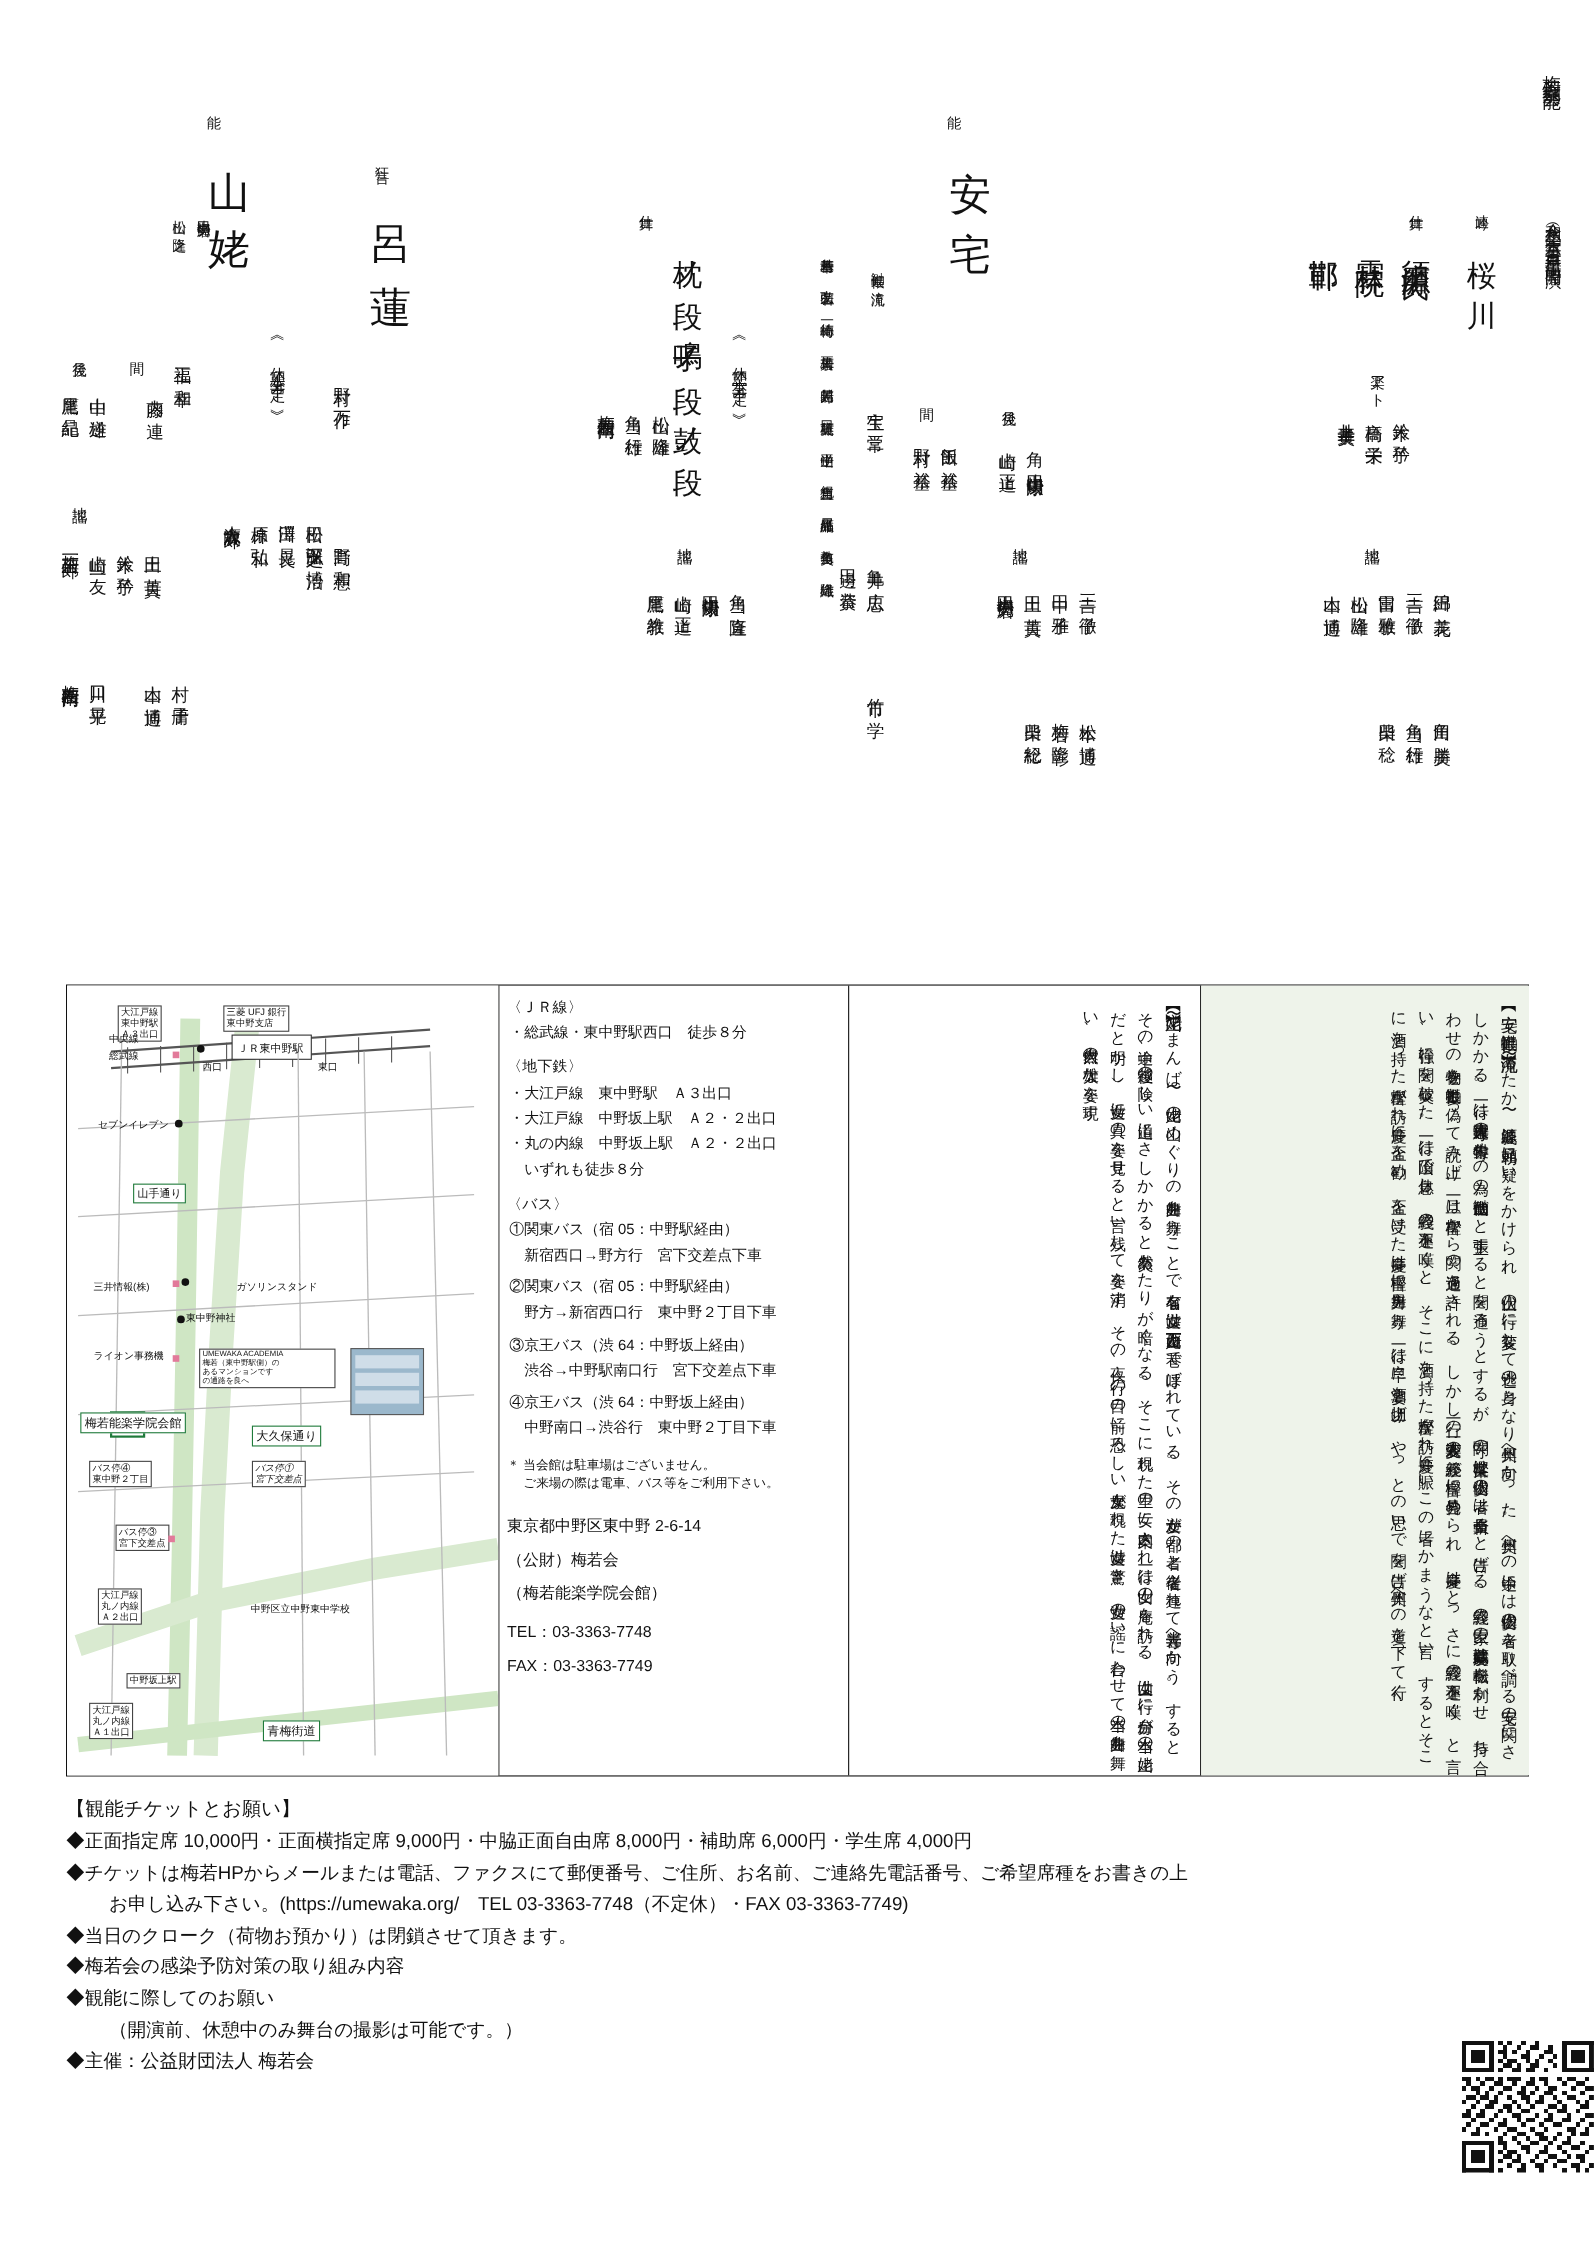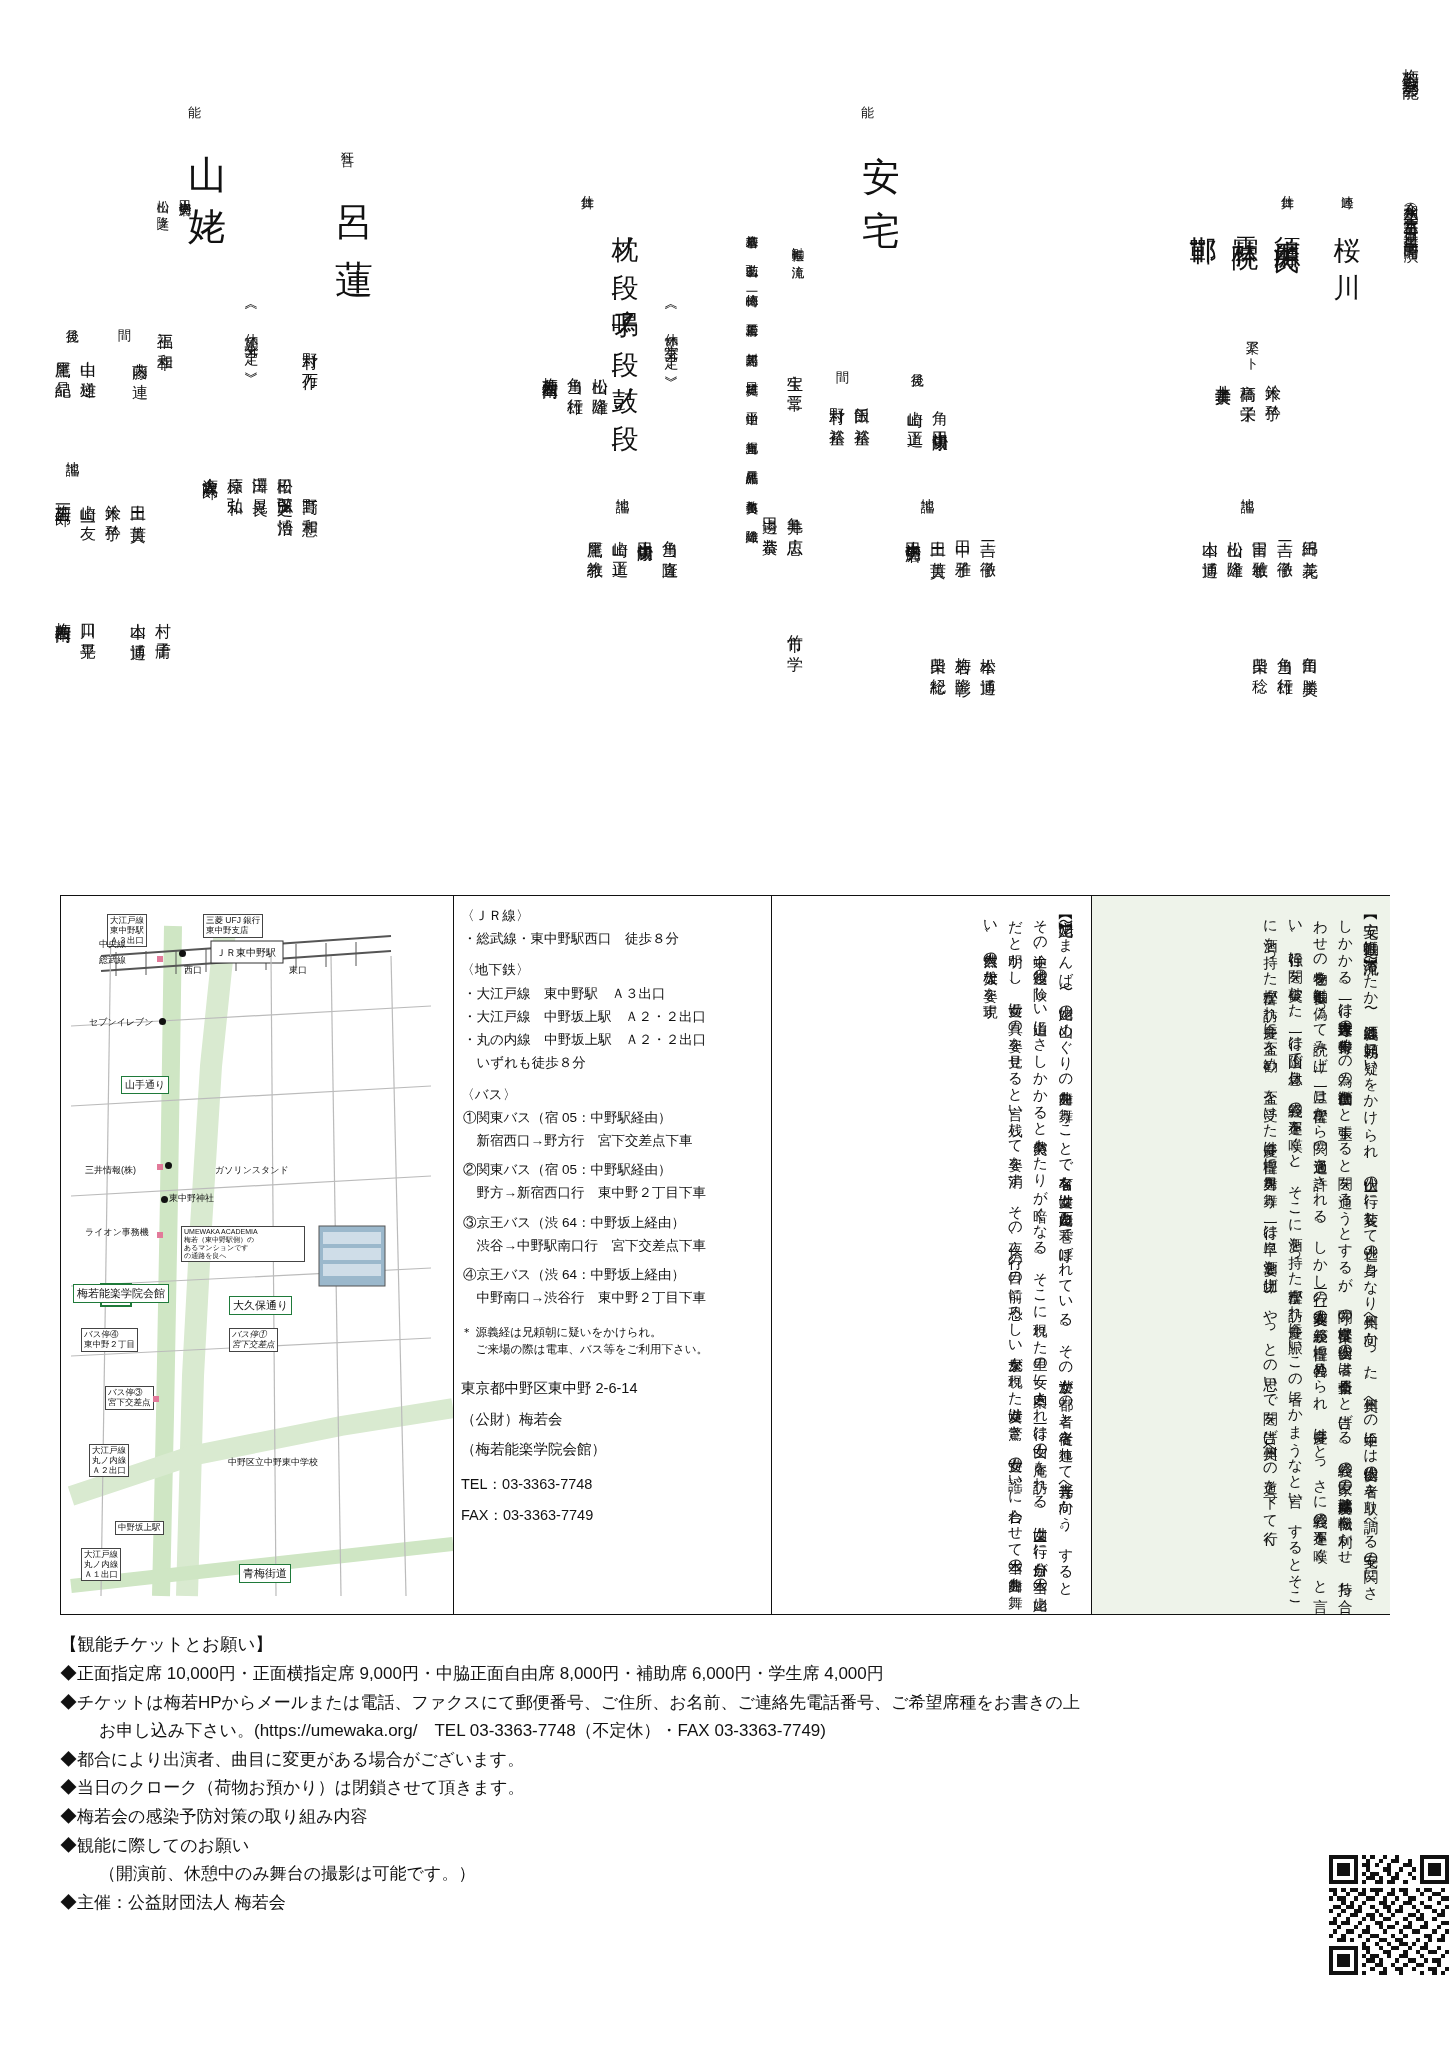--- a/index.html
+++ b/index.html
@@ -398,21 +398,21 @@
     <div class="it">　いずれも徒歩８分</div>
     <div class="hd" style="margin-top:8px;">〈バス〉</div>
     <div class="it">①関東バス（宿 05：中野駅経由）</div>
     <div class="it">　新宿西口→野方行　宮下交差点下車</div>
     <div class="it" style="margin-top:6px;">②関東バス（宿 05：中野駅経由）</div>
     <div class="it">　野方→新宿西口行　東中野２丁目下車</div>
     <div class="it" style="margin-top:6px;">③京王バス（渋 64：中野坂上経由）</div>
     <div class="it">　渋谷→中野駅南口行　宮下交差点下車</div>
     <div class="it" style="margin-top:6px;">④京王バス（渋 64：中野坂上経由）</div>
     <div class="it">　中野南口→渋谷行　東中野２丁目下車</div>
-    <div class="note" style="margin-top:14px;">＊ 源義経は兄頼朝に疑いをかけられ。</div>
+    <div class="note" style="margin-top:14px;">＊ 当会館は駐車場はございません。</div>
     <div class="note">　 ご来場の際は電車、バス等をご利用下さい。</div>
     <div class="addr" style="margin-top:18px;">東京都中野区東中野 2-6-14</div>
     <div class="addr">（公財）梅若会</div>
     <div class="addr">（梅若能楽学院会館）</div>
     <div class="addr" style="margin-top:10px;">TEL：03-3363-7748</div>
     <div class="addr">FAX：03-3363-7749</div>
   </div>
 
   <div class="vtext" style="left:718px; width:300px;">
     <span class="ttl">【山姥】</span><span>〜やまんば〜 山姥の山めぐりの曲舞を舞うことで有名な遊女は百万山姥と巷で呼ばれている。その遊女が都の者と従者を連れて善光寺へ向かう。するとその途中、越後の険しい山道にさしかかると突然あたりが暗くなる。そこに現れた里の女に案内され一行は山女の庵を訪れる。山女は一行に自分が本当の山姥だと明かし、遊女に真の姿を見せると言い残して姿を消す。その夜、一行の目の前に恐ろしい鬼女が現れた遊女は驚き、遊女の謡いに合わせて本当の曲舞を舞い、大自然の雄大な姿を現す。</span>
@@ -422,21 +422,20 @@
   <div class="vtext" style="left:1038px; width:285px;">
     <span class="ttl">【安宅 勧進帳 滝流】</span><span>〜あたか〜 源義経は兄頼朝に疑いをかけられ、山伏の一行に変装して逃亡の身となり奥州へ向かった。奥州への途中には山伏姿の者を取り調べる安宅の関にさしかかる。一行は東大寺再建の寄付集めの為の勧進山伏だと主張すると関を通ろうとするが、関守の富樫某は山伏姿の者は全員斬ると告げる。義経の家臣の武蔵坊弁慶は機転を利かせ、持ち合わせの巻物を勧進帳と偽って読み上げ、一旦は富樫から関の通過を許される。しかし一行の一人変装姿の義経が富樫に見咎められ、弁慶はとっさに義経の不運を嘆く、と言い、強行に関を突破した。一行は山陰で休息し、義経の不運を嘆くと、そこに酒を持った富樫が訪れ弁慶に賑いこの者にかまうなと言い、するとそこに酒を持った富樫が訪れ弁慶に盃を勧め、盃を受けた弁慶は富樫に男舞を舞う。一行は早々に酒宴を切上げ、やっとの思いで関を告げ奥州への道を下って行く。</span>
   </div>
 </div>
 
 <div id="bottom">
   <div class="h">【観能チケットとお願い】</div>
   <div class="li">◆正面指定席 10,000円・正面横指定席 9,000円・中脇正面自由席 8,000円・補助席 6,000円・学生席 4,000円</div>
   <div class="li">◆チケットは梅若HPからメールまたは電話、ファクスにて郵便番号、ご住所、お名前、ご連絡先電話番号、ご希望席種をお書きの上</div>
   <div class="li sub">　お申し込み下さい。(https://umewaka.org/　TEL 03-3363-7748（不定休）・FAX 03-3363-7749)</div>
-  <div class="li">◆都合により出演者、曲目に変更がある場合がございます。</div>
   <div class="li">◆当日のクローク（荷物お預かり）は閉鎖させて頂きます。</div>
   <div class="li">◆梅若会の感染予防対策の取り組み内容</div>
   <div class="li">◆観能に際してのお願い</div>
   <div class="li sub">　（開演前、休憩中のみ舞台の撮影は可能です。）</div>
   <div class="li">◆主催：公益財団法人 梅若会</div>
 </div>
 
 <div id="qr">
   <svg width="120" height="120" viewBox="0 0 29 29" shape-rendering="crispEdges">
     <rect width="29" height="29" fill="#fff"></rect>

